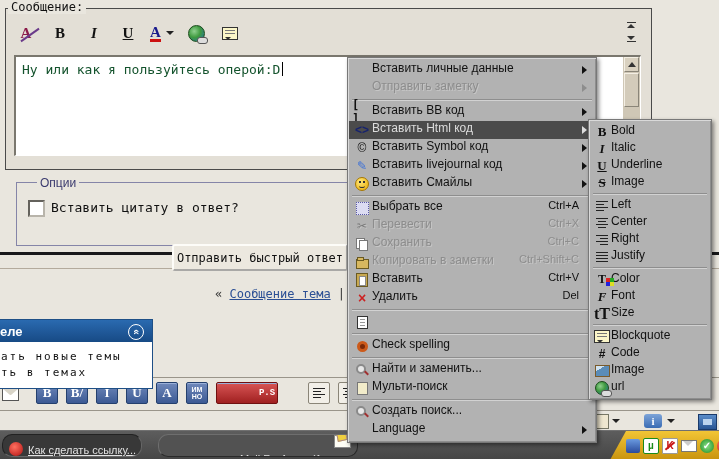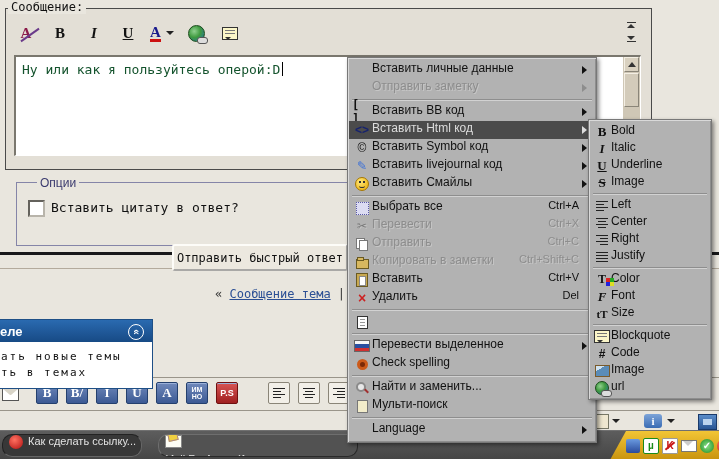--- a/index.html
+++ b/index.html
@@ -82,21 +82,21 @@
      color:#fff;display:flex;align-items:center;justify-content:center;cursor:pointer;}
   #panel-collapse span{display:block;transform:rotate(90deg);font-size:10px;line-height:10px;}
   #panel-body{padding:5px 4px 6px 9px;}
   .panel-line{font:11px "DejaVu Sans Mono",monospace;letter-spacing:2px;color:#111;margin:3px 0;white-space:nowrap;}
 
   
   #bb-bar{position:absolute;left:36px;top:382px;display:flex;gap:8px;}
   .bbtn{width:20px;height:20px;border:1px solid #24406e;border-radius:2px;cursor:pointer;
      background:linear-gradient(#7089bb,#3c5a94);color:#fff;display:flex;align-items:center;justify-content:center;
      font-family:"Liberation Serif",serif;font-weight:bold;font-size:13px;box-shadow:inset 0 1px 0 #9ab0d8;}
-  .bbtn.red{background:linear-gradient(#d85555,#a02020);border-color:#701010;font-size:9px;font-family:Liberation Sans, sans-serif;}
+  .bbtn.red{background:linear-gradient(#d85555,#a02020);border-color:#701010;font-size:9px;font-family:Liberation Mono, monospace;padding-left:40px;}
   .bbtn.small{font-size:7px;line-height:7px;font-family:"Liberation Sans",sans-serif;text-align:center;white-space:pre;}
   .bbtn.alignb{background:#f2efe8;border-color:#8a8578;box-shadow:none;}
   .ic-al{display:flex;flex-direction:column;gap:2px;width:12px;}
   .ic-al i{height:1px;background:#222;display:block;}
   #bb-gap{width:14px;}
   #envelope{position:absolute;left:2px;top:388px;width:15px;height:11px;background:#fff;border:1px solid #555;}
   #envelope:before{content:"";position:absolute;left:0;top:0;width:0;height:0;border:5px solid transparent;border-top:6px solid #d8d4c8;
      border-left:7px solid transparent;border-right:7px solid transparent;width:1px;}
 
   
@@ -108,22 +108,22 @@
      color:#fff;font:bold 11px "Liberation Serif",serif;display:flex;align-items:center;justify-content:center;}
   #pa-dd2{left:73px;top:5px;}
   #pa-disp{left:104px;top:0;width:17px;height:14px;background:linear-gradient(#5a8cc8,#2a5694);border:1px solid #1a3a6a;
      display:flex;align-items:center;justify-content:center;}
   #pa-disp i{width:9px;height:6px;background:#bcd4ee;display:block;}
   .mini-dd{width:0;height:0;border:4px solid transparent;border-top-color:#222;}
 
   
   #taskbar{position:absolute;left:0;top:430px;width:719px;height:29px;background:linear-gradient(#5d5d5d,#454545);
      border-top:1px solid #707070;}
-  .task{position:absolute;top:3px;height:23px;display:flex;align-items:flex-start;gap:5px;padding:0 6px;
-     font-size:11px;color:#e2e2e2;cursor:pointer;border-radius:10px;box-sizing:border-box;overflow:hidden;white-space:nowrap;}
+  .task{position:absolute;top:3px;height:23px;display:flex;align-items:flex-end;gap:5px;padding:0 6px;
+     font-size:11px;color:#e2e2e2;cursor:pointer;border-radius:10px;box-sizing:border-box;overflow:hidden;white-space:nowrap;text-decoration:underline;}
   #task1{left:2px;width:140px;background:#383838;border:1px solid;border-color:#222 #666 #666 #222;}
   #task2{left:158px;width:200px;background:#525252;border:1px solid;border-color:#6e6e6e #2a2a2a #2a2a2a #6e6e6e;flex-direction:column;}
   .t-ico{width:14px;height:14px;border-radius:50%;flex:0 0 auto;}
   .opera-ico{background:radial-gradient(circle at 40% 35%,#ff7060,#b01010);}
   .mail-ico{border-radius:0;width:15px;height:11px;background:#fdfdf5;border:1px solid #888;position:relative;}
   .mail-ico:before{content:"";position:absolute;left:2px;top:-3px;width:8px;height:6px;background:#f0d040;transform:rotate(-12deg);border:1px solid #a88;}
   
   #tray{position:absolute;left:610px;top:0px;width:109px;height:29px;background:linear-gradient(#f2c535,#c8930e);
      clip-path:polygon(16px 0,100% 0,100% 100%,0 100%);display:flex;align-items:center;gap:3px;padding-left:16px;box-sizing:border-box;}
   .tray-ic{width:14px;height:14px;flex:0 0 auto;cursor:pointer;display:flex;align-items:center;justify-content:center;
@@ -418,21 +418,21 @@
         <span class="mi-label">Перевести</span>
         <span class="mi-short">Ctrl+X</span>
       </div>
       <div class="mi dis">
         <span class="mi-icon">
           <span class="pgwrap">
             <span class="pg p1"></span>
             <span class="pg p2"></span>
           </span>
         </span>
-        <span class="mi-label">Отправить</span>
+        <span class="mi-label">Сохранить</span>
         <span class="mi-short">Ctrl+C</span>
       </div>
       <div class="mi dis">
         <span class="mi-icon">
           <span class="ic-folder"></span>
         </span>
         <span class="mi-label">Копировать в заметки</span>
         <span class="mi-short">Ctrl+Shift+C</span>
       </div>
       <div class="mi">
@@ -451,45 +451,44 @@
       </div>
       <div class="msep"></div>
       <div class="mi">
         <span class="mi-icon">
           <span class="ic-doc"></span>
         </span>
       </div>
       <div class="msep"></div>
       <div class="mi">
         <span class="mi-icon">
-          <span class="ic-flag"></span>
-        </span>
-        <span class="mi-label">Перевести выделенное</span>
-        <span class="mi-arrow"></span>
-      </div>
-      <div class="mi">
-        <span class="mi-icon">
           <span class="ic-donut"></span>
         </span>
         <span class="mi-label">Check spelling</span>
       </div>
       <div class="msep"></div>
       <div class="mi">
         <span class="mi-icon">
           <span class="ic-mag"></span>
         </span>
         <span class="mi-label">Найти и заменить...</span>
       </div>
       <div class="mi">
         <span class="mi-icon">
           <span class="ic-note"></span>
         </span>
         <span class="mi-label">Мульти-поиск</span>
       </div>
       <div class="msep"></div>
+      <div class="mi">
+        <span class="mi-icon">
+          <span class="ic-mag"></span>
+        </span>
+        <span class="mi-label">Создать поиск...</span>
+      </div>
       <div class="mi">
         <span class="mi-icon"></span>
         <span class="mi-label">Language</span>
         <span class="mi-arrow"></span>
       </div>
     </div>
 
   <div class="menu" id="sub-menu">
       <div class="mi">
         <span class="mi-icon">
@@ -573,21 +572,21 @@
         <span class="mi-label">Color</span>
       </div>
       <div class="mi">
         <span class="mi-icon">
           <i class="ub" style="font-size:13px">F</i>
         </span>
         <span class="mi-label">Font</span>
       </div>
       <div class="mi">
         <span class="mi-icon">
-          <span class="ub" style="font-size:11px">tT</span>
+          <span class="ub" style="font-size:16px">tT</span>
         </span>
         <span class="mi-label">Size</span>
       </div>
       <div class="msep"></div>
       <div class="mi">
         <span class="mi-icon">
           <span class="ic-bubble"></span>
         </span>
         <span class="mi-label">Blockquote</span>
       </div>

